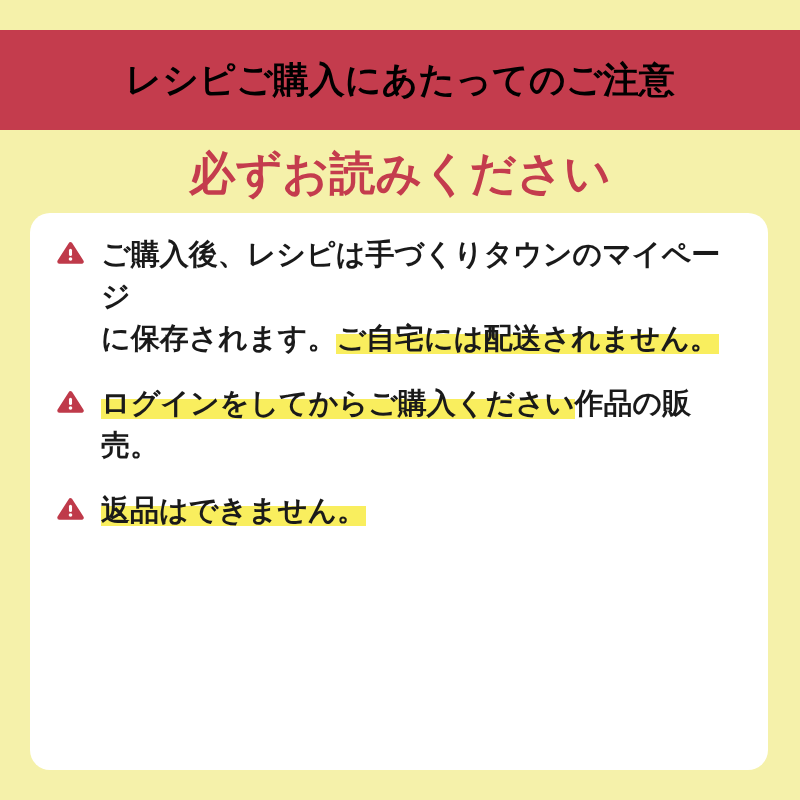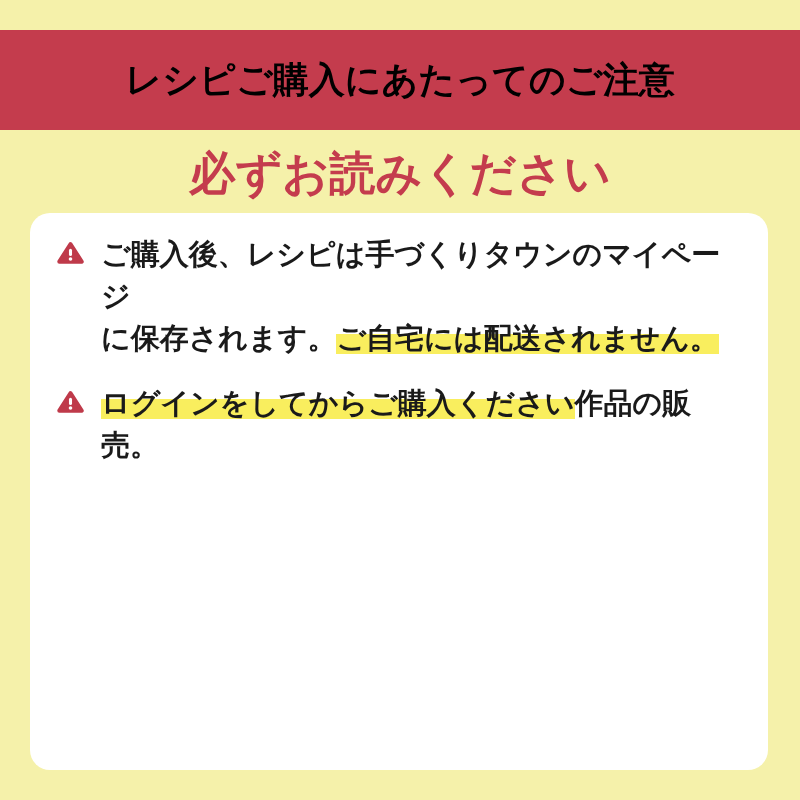--- a/index.html
+++ b/index.html
@@ -105,16 +105,26 @@
     <span class="warn">
       <svg viewBox="0 0 28 26" aria-hidden="true">
         <path d="M14 4.5 L25.5 22.5 H2.5 Z" fill="#bf3a4a" stroke="#bf3a4a" stroke-width="4.5" stroke-linejoin="round"></path>
         <rect x="12.4" y="9.2" width="3.2" height="7.4" rx="1.6" fill="#ffffff"></rect>
         <circle cx="14" cy="19.8" r="1.9" fill="#ffffff"></circle>
       </svg>
     </span>
     <p class="notice-text"><span class="hl">ログインをしてからご購入ください</span><span>作品の販売。</span></p>
   </li>
 
+  <li class="notice">
+    <span class="warn">
+      <svg viewBox="0 0 28 26" aria-hidden="true">
+        <path d="M14 4.5 L25.5 22.5 H2.5 Z" fill="#bf3a4a" stroke="#bf3a4a" stroke-width="4.5" stroke-linejoin="round"></path>
+        <rect x="12.4" y="9.2" width="3.2" height="7.4" rx="1.6" fill="#ffffff"></rect>
+        <circle cx="14" cy="19.8" r="1.9" fill="#ffffff"></circle>
+      </svg>
+    </span>
+    <p class="notice-text"><span class="hl">返品はできません。</span></p>
+  </li>
 
 
 </ul>
 </main>
 
 </body></html>

